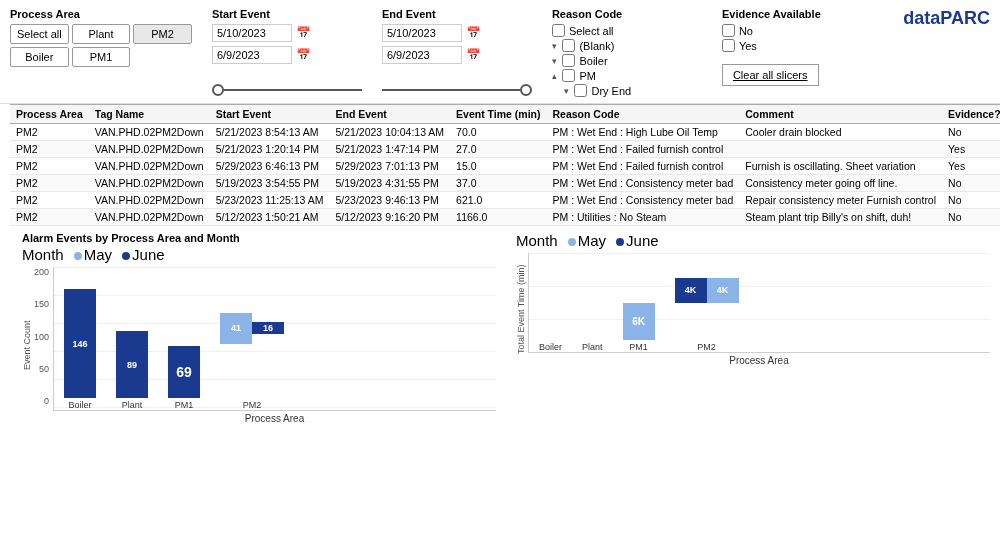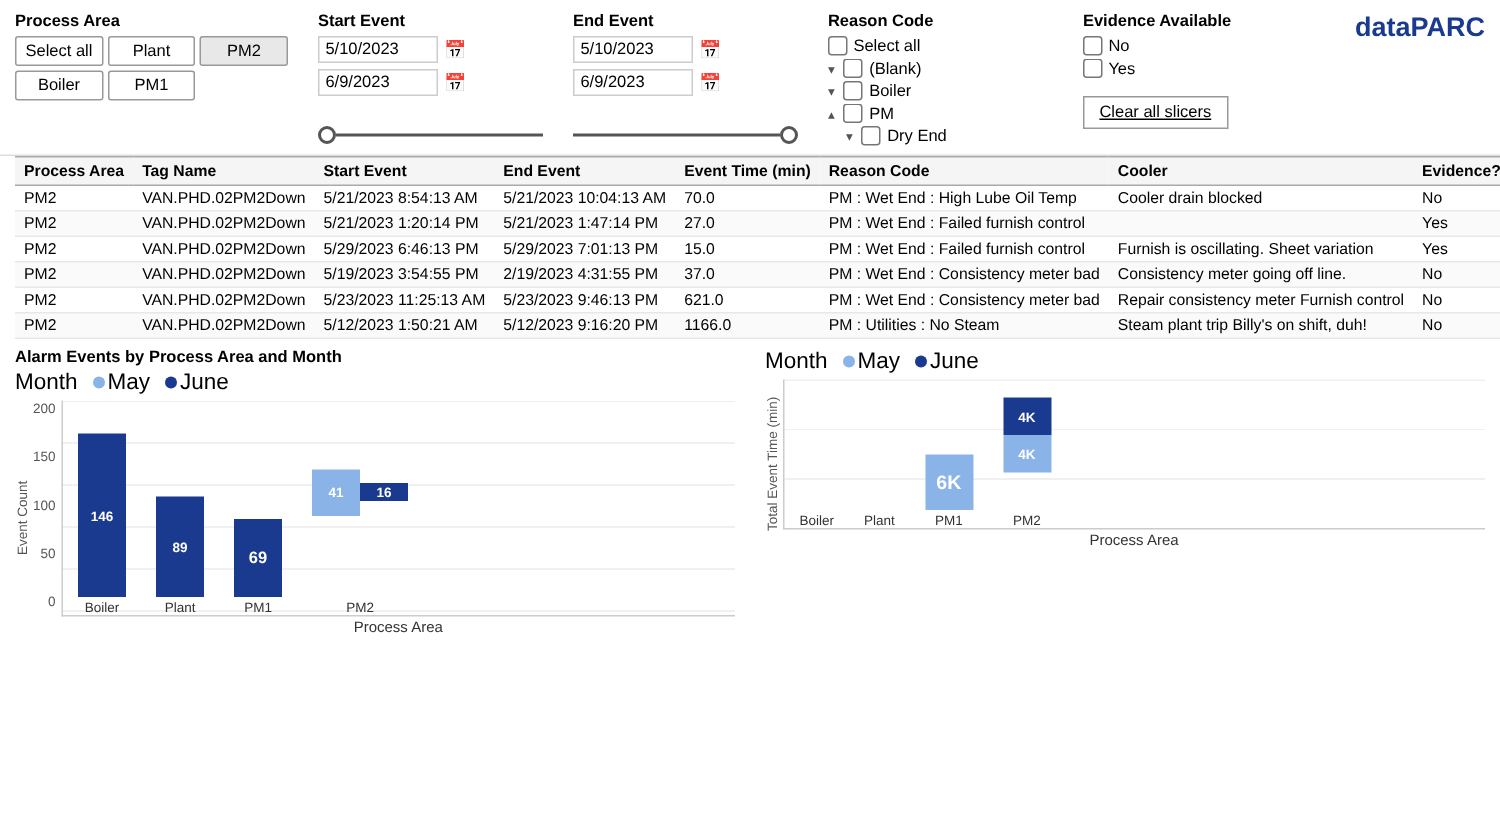--- a/index.html
+++ b/index.html
@@ -133,21 +133,21 @@
       border-bottom: 1px solid #e8e8e8;
     }
     tbody tr:nth-child(even) { background: #fafafa; }
     tbody td {
       padding: 2px 6px;
       white-space: nowrap;
     }
     
     .charts-section {
       display: flex;
-      padding: 6px 10px 0 10px;
+      padding: 6px 10px 0 22px;
       gap: 20px;
     }
     .chart-container {
       flex: 1;
     }
     .chart-title {
       font-weight: bold;
       font-size: 11px;
       margin-bottom: 2px;
     }
@@ -315,21 +315,21 @@
 <div class="table-section">
   <table>
     <thead>
       <tr>
         <th>Process Area</th>
         <th>Tag Name</th>
         <th>Start Event</th>
         <th>End Event</th>
         <th>Event Time (min)</th>
         <th>Reason Code</th>
-        <th>Cooler</th>
+        <th>Comment</th>
         <th>Evidence? ▲</th>
       </tr>
     </thead>
     <tbody id="table-body">
     <tr>
           <td>PM2</td>
           <td>VAN.PHD.02PM2Down</td>
           <td>5/21/2023 8:54:13 AM</td>
           <td>5/21/2023 10:04:13 AM</td>
           <td>70.0</td>
@@ -354,21 +354,21 @@
           <td>5/29/2023 7:01:13 PM</td>
           <td>15.0</td>
           <td>PM : Wet End : Failed furnish control</td>
           <td>Furnish is oscillating. Sheet variation</td>
           <td>Yes</td>
         </tr>
         <tr>
           <td>PM2</td>
           <td>VAN.PHD.02PM2Down</td>
           <td>5/19/2023 3:54:55 PM</td>
-          <td>2/19/2023 4:31:55 PM</td>
+          <td>5/19/2023 4:31:55 PM</td>
           <td>37.0</td>
           <td>PM : Wet End : Consistency meter bad</td>
           <td>Consistency meter going off line.</td>
           <td>No</td>
         </tr>
         <tr>
           <td>PM2</td>
           <td>VAN.PHD.02PM2Down</td>
           <td>5/23/2023 11:25:13 AM</td>
           <td>5/23/2023 9:46:13 PM</td>
@@ -418,21 +418,21 @@
               <div class="bar-label">Boiler</div>
             </div>
             <div style="display: flex; flex-direction: column; align-items: center;">
               <div style="display: flex; flex-direction: column; align-items: center; justify-content: flex-end; height: 140px;">
                 <div class="bar" style="background: rgb(26, 58, 143); height: 67px; width: 32px; display: flex; align-items: center; justify-content: center; font-size: 9px; color: rgb(255, 255, 255); font-weight: bold; margin-top: 32px;">89</div>
               </div>
               <div class="bar-label">Plant</div>
             </div>
             <div style="display: flex; flex-direction: column; align-items: center;">
               <div style="display: flex; flex-direction: column; align-items: center; justify-content: flex-end; height: 140px;">
-                <div class="bar" style="background: rgb(26, 58, 143); height: 52px; width: 32px; display: flex; align-items: center; justify-content: center; font-size: 11px; color: rgb(255, 255, 255); font-weight: bold;">69</div>
+                <div class="bar" style="background: rgb(26, 58, 143); height: 52px; width: 32px; display: flex; align-items: center; justify-content: center; font-size: 14px; color: rgb(255, 255, 255); font-weight: bold;">69</div>
               </div>
               <div class="bar-label">PM1</div>
             </div>
             <div style="display: flex; flex-direction: column; align-items: center;">
               <div style="display: flex; flex-direction: row; align-items: center; justify-content: flex-end; height: 140px;">
                 <div class="bar" style="background: rgb(138, 180, 232); height: 31px; width: 32px; display: flex; align-items: center; justify-content: center; font-size: 9px; color: rgb(255, 255, 255); font-weight: bold;">41</div>
                 <div class="bar" style="background: rgb(26, 58, 143); height: 12px; width: 32px; display: flex; align-items: center; justify-content: center; font-size: 9px; color: rgb(255, 255, 255); font-weight: bold;">16</div>
               </div>
               <div class="bar-label">PM2</div>
             </div>
@@ -454,26 +454,26 @@
         <div class="bars-area" id="chart2-bars" style="height:100px;background: repeating-linear-gradient(to bottom, #f0f0f0 0px, #f0f0f0 1px, transparent 1px, transparent 33px);">
             <div style="display: flex; flex-direction: column; align-items: center;">
               <div style="display: flex; flex-direction: column; align-items: center; justify-content: flex-end; height: 100px;"></div>
               <div class="bar-label">Boiler</div>
             </div>
             <div style="display: flex; flex-direction: column; align-items: center;">
               <div class="bar-label">Plant</div>
             </div>
             <div style="display: flex; flex-direction: column; align-items: center;">
               <div style="display: flex; flex-direction: column; align-items: center; justify-content: flex-end; height: 100px;">
-                <div style="background: rgb(138, 180, 232); height: 37px; width: 32px; display: flex; align-items: center; justify-content: center; font-size: 13px; color: rgb(255, 255, 255); font-weight: bold;">6K</div>
+                <div style="background: rgb(138, 180, 232); height: 37px; width: 32px; display: flex; align-items: center; justify-content: center; font-size: 10px; color: rgb(255, 255, 255); font-weight: bold;">6K</div>
               </div>
               <div class="bar-label">PM1</div>
             </div>
             <div style="display: flex; flex-direction: column; align-items: center;">
-              <div style="display: flex; flex-direction: column; align-items: center; justify-content: center; height: 100px;">
+              <div style="display: flex; align-items: center; justify-content: flex-start; height: 100px;">
                 <div style="background: rgb(26, 58, 143); height: 25px; width: 32px; display: flex; align-items: center; justify-content: center; font-size: 9px; color: rgb(255, 255, 255); font-weight: bold;">4K</div>
                 <div style="background: rgb(138, 180, 232); height: 25px; width: 32px; display: flex; align-items: center; justify-content: center; font-size: 9px; color: rgb(255, 255, 255); font-weight: bold;">4K</div>
               </div>
               <div class="bar-label">PM2</div>
             </div>
           </div>
         <div class="x-axis-label">Process Area</div>
       </div>
     </div>
   </div>

